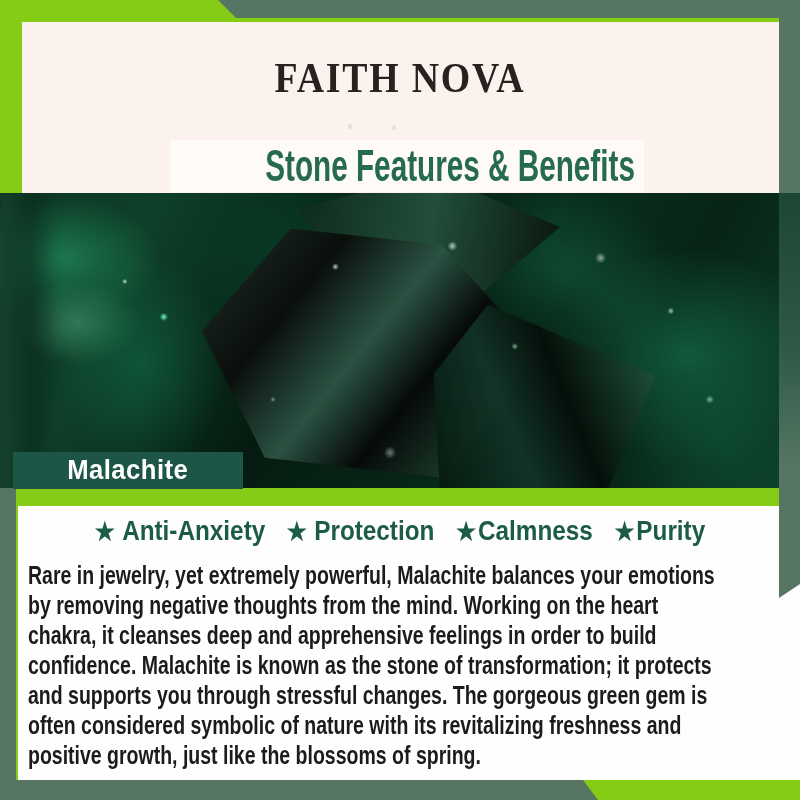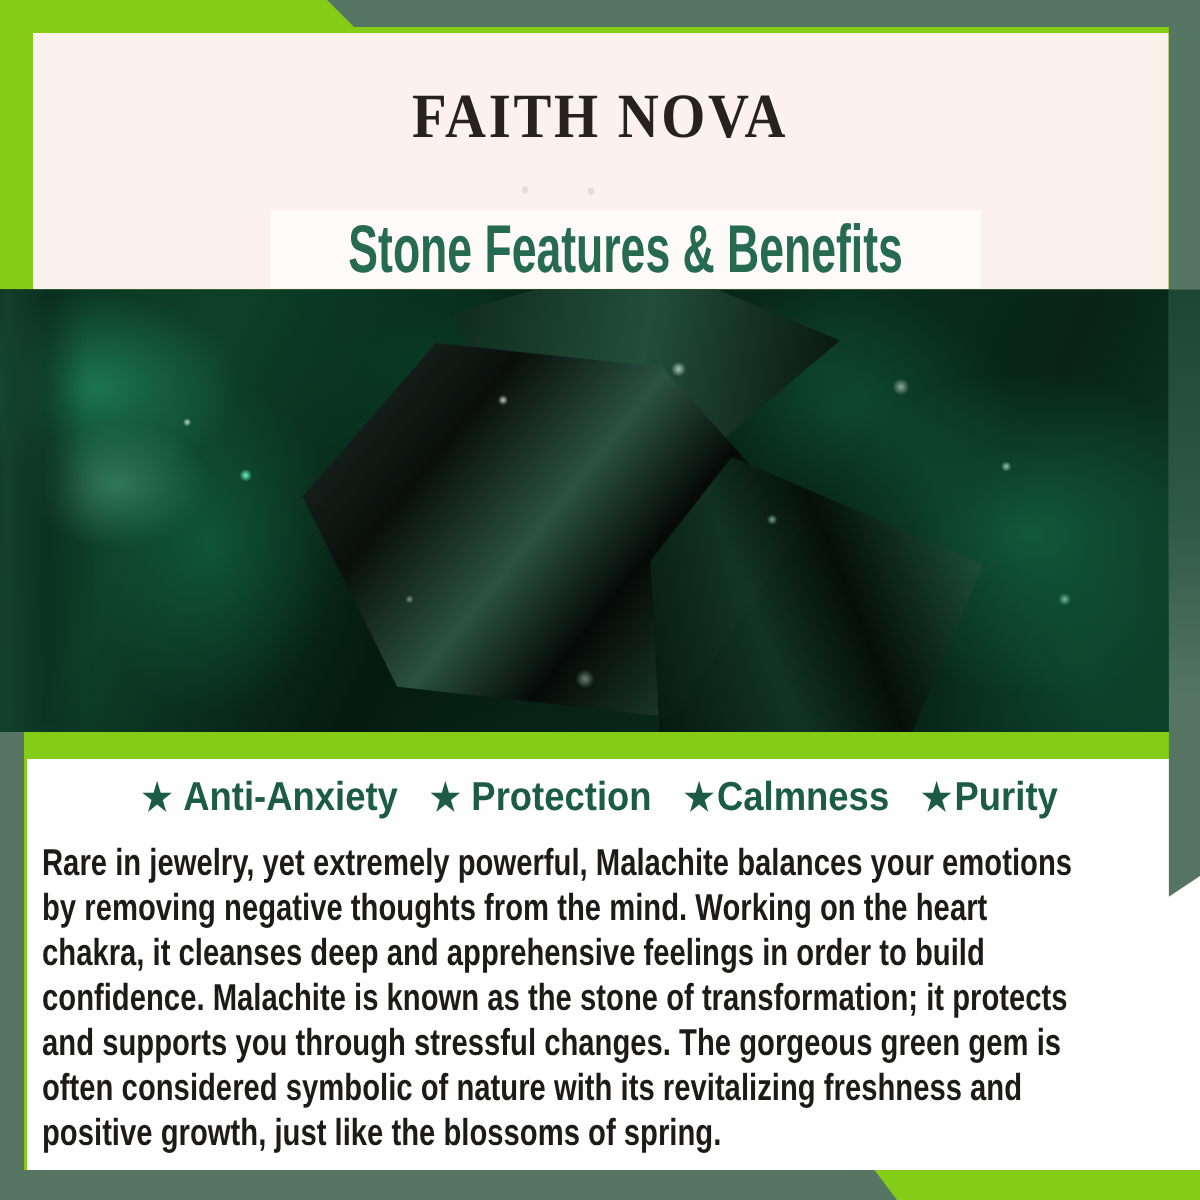--- a/index.html
+++ b/index.html
@@ -21,22 +21,22 @@
   
   .header-panel{position:absolute;left:22px;top:22px;width:757px;height:171px;
     background:#fbf2ee;z-index:2;}
   .brand-title{position:absolute;left:0;top:54px;width:800px;text-align:center;z-index:3;
     font-family:"Liberation Serif",serif;font-weight:700;font-size:42px;color:#272120;
     letter-spacing:2px;transform:scaleX(.9);transform-origin:center;}
   .faint-watermark{position:absolute;left:348px;top:124px;width:60px;height:8px;z-index:3;opacity:.28;}
   .faint-watermark i{position:absolute;width:4px;height:5px;background:#b3a8a2;border-radius:50%;}
   .faint-watermark i:nth-child(2){left:44px;top:1px;}
 
-  .banner{position:absolute;left:180px;top:140px;width:474px;height:52px;background:#fdfaf7;z-index:3;
-    display:flex;align-items:center;justify-content:center;}
+  .banner{position:absolute;left:170px;top:140px;width:474px;height:52px;background:#fdfaf7;z-index:3;
+    display:flex;align-items:center;justify-content:flex-start;}
   .banner-title{font-weight:700;font-size:45px;color:#266a52;white-space:nowrap;
     transform:scaleX(.66);transform-origin:center;letter-spacing:0;}
 
   
   .photo{position:absolute;left:0;top:193px;width:780px;height:295px;overflow:hidden;z-index:4;
     background-color:#06180f;
     background-image:
       radial-gradient(140px 90px at 8% 22%, rgba(36,150,100,.65), transparent 70%),
       radial-gradient(120px 160px at 18% 58%, rgba(18,110,72,.55), transparent 70%),
       radial-gradient(90px 60px at 10% 44%, rgba(120,230,180,.35), transparent 70%),
@@ -110,20 +110,23 @@
   </div>
 
   <div class="photo">
     <div class="left-blur"></div>
     <div class="facet-top"></div>
     <div class="facet-main"></div>
     <div class="facet-sub"></div>
     <div class="sparkles"></div>
   </div>
 
+  <div class="stone-label">
+    <span>Malachite</span>
+  </div>
 
   <div class="shape right-ribbon"></div>
   <div class="right-ribbon-shade"></div>
 
   <div class="content-panel">
 
     <div class="benefits-row">
       <div class="benefit">
         <span class="star">★</span>
         <span>Anti-Anxiety</span>

